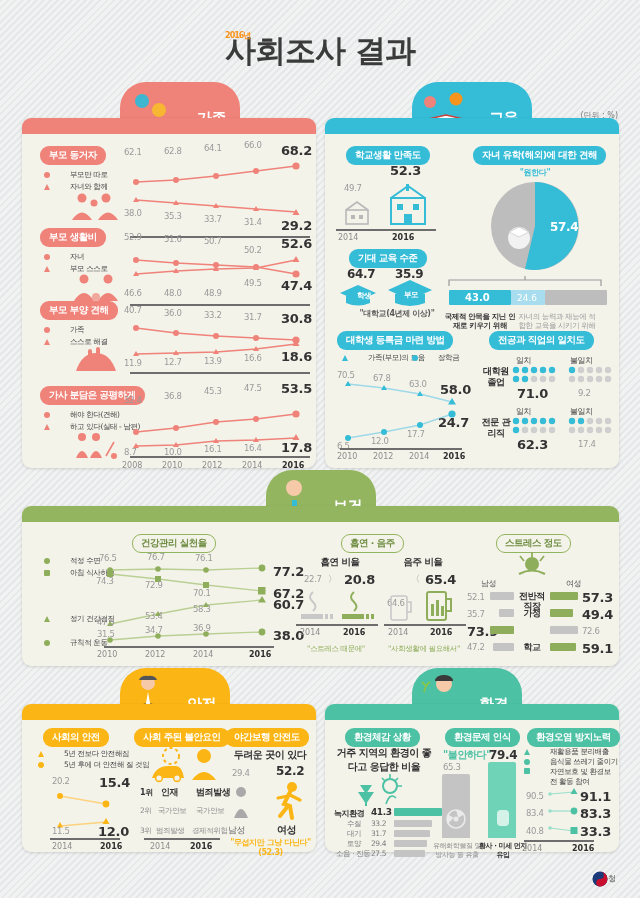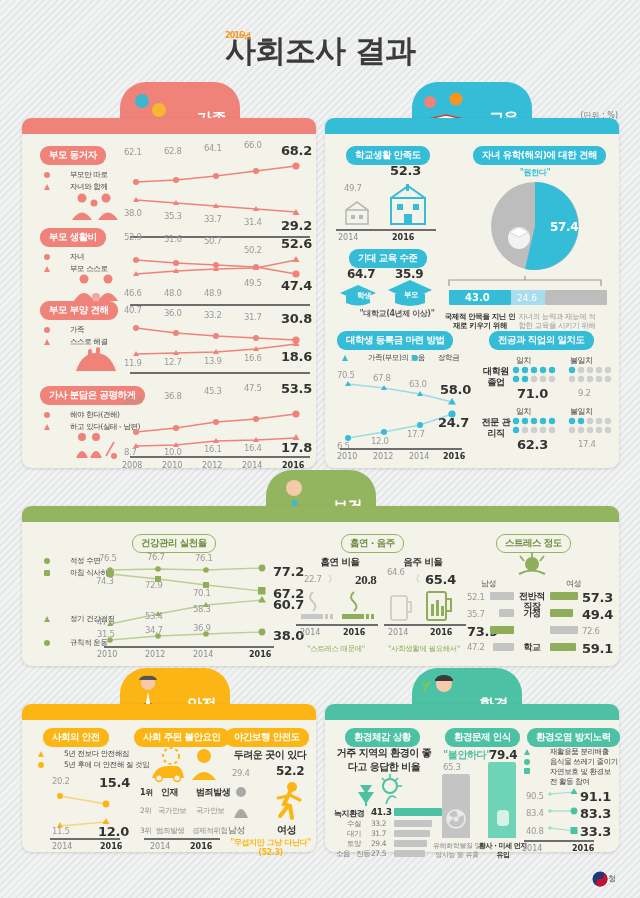--- a/index.html
+++ b/index.html
@@ -531,22 +531,22 @@
 <div class="yr" style="left:97px;top:650px;">2010</div>
 <div class="yr" style="left:145px;top:650px;">2012</div>
 <div class="yr" style="left:193px;top:650px;">2014</div>
 <div class="yr b" style="left:249px;top:650px;">2016</div>
 
 <div class="chip-o" style="position:absolute;left:341px;top:534px;">흡연 · 음주</div>
 <div class="ttl-bold" style="left:300px;top:556px;width:80px;">흡연 비율</div>
 <div class="ttl-bold" style="left:383px;top:556px;width:80px;">음주 비율</div>
 <div class="num" style="left:304px;top:574px;">22.7</div>
 <div class="num" style="left:328px;top:573px;font-size:9px;">〉</div>
-<div class="num big" style="left:355px;top:572px;font-family:Liberation Serif, serif;">20.8</div>
-<div class="num" style="left:387px;top:567px;">64.6</div>
+<div class="num big" style="left:344px;top:572px;">20.8</div>
+<div class="num" style="left:387px;top:598px;">64.6</div>
 <div class="num" style="left:411px;top:573px;font-size:9px;">〈</div>
 <div class="num big" style="left:425px;top:572px;">65.4</div>
 <svg width="40" height="32" style="left:299px;top:590px;">
   <path d="M14 2 q-6 5 0 10 q5 5 0 9" stroke="#c8c8c8" stroke-width="2" fill="none"></path>
   <rect x="2" y="24" width="22" height="5" fill="#c8c8c8"></rect>
     <rect x="26" y="24" width="3" height="5" fill="#c8c8c8"></rect>
     <rect x="31" y="24" width="3" height="5" fill="#c8c8c8"></rect>
 </svg>
 <svg width="40" height="32" style="left:340px;top:590px;">
   <path d="M14 2 q-6 5 0 10 q5 5 0 9" stroke="#8fae5b" stroke-width="2" fill="none"></path>

